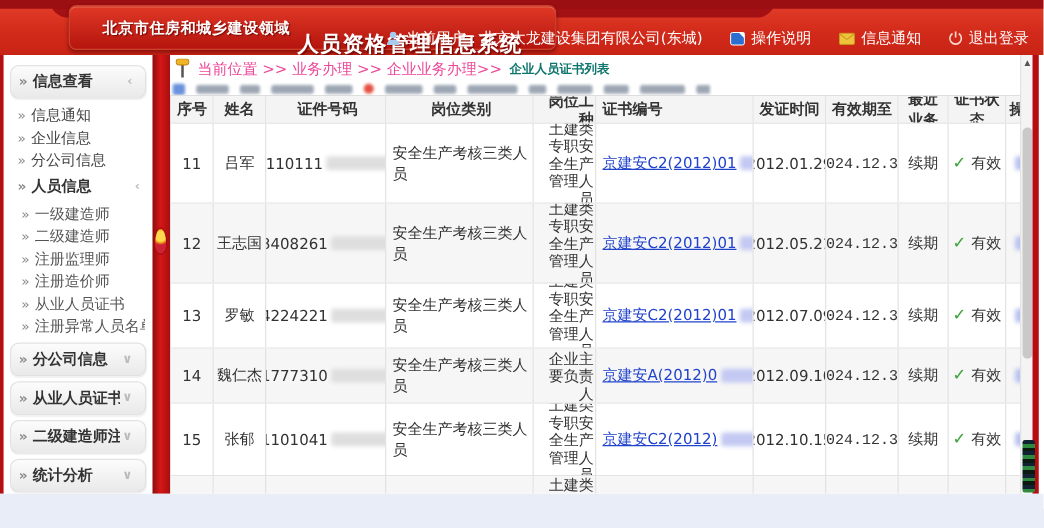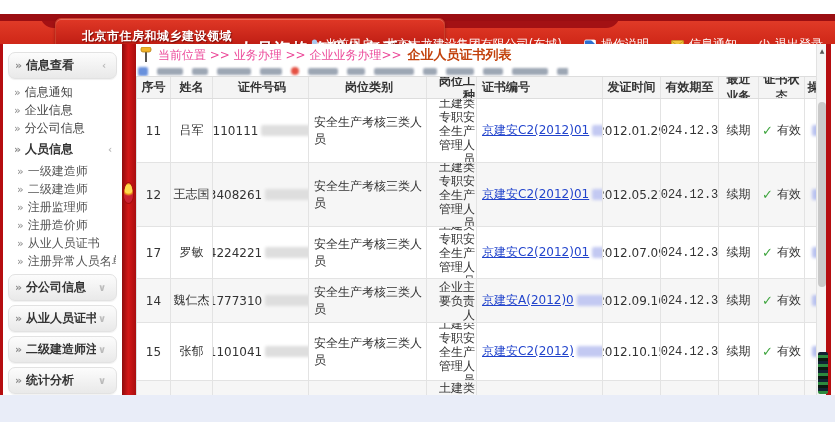--- a/index.html
+++ b/index.html
@@ -1,21 +1,21 @@
 <!DOCTYPE html>
 <html><head>
 <meta charset="utf-8">
 <style>
   * { margin:0; padding:0; box-sizing:border-box; }
   html,body { background:#fff; }
   body { font-family:"DejaVu Sans","Liberation Sans",sans-serif; }
   .page { position:relative; width:835px; height:422px; overflow:hidden; background:#fff; }
 
   
-  .topbar { position:absolute; left:0; top:14px; width:835px; height:44px;
+  .topbar { position:absolute; left:0; top:0; width:835px; height:44px;
             background:linear-gradient(#e5402c,#d22a1a 60%,#c72315); overflow:hidden; }
   .topbar-dark { position:absolute; left:0; top:0; width:835px; height:7px; background:#9b0e12; }
   .banner-back { position:absolute; left:40px; top:0; width:580px; height:14px;
                  background:#a31114; border-radius:0 0 16px 16px; }
   .banner { position:absolute; left:55px; top:4px; height:36px; padding:0 26px;
             display:flex; align-items:center; gap:6px;
             background:linear-gradient(#e03826,#b5150e);
             border:1px solid #c9402c; border-radius:6px;
             box-shadow:0 2px 3px rgba(80,0,0,.45), inset 0 1px 0 rgba(255,255,255,.25); }
   .banner .t1 { color:#fff; font-weight:bold; font-size:12px; letter-spacing:.5px; text-shadow:1px 1px 1px #7a0a06; }
@@ -47,21 +47,21 @@
              background:linear-gradient(90deg,#8e0b0c,#d41717 45%,#a80e0f); }
   .tassel { position:absolute; left:1px; top:138px; width:11px; height:22px;
             background:radial-gradient(circle at 50% 30%,#ffd94d 0 4px,#f0a81e 5px,#c23 7px);
             border-radius:50% 50% 50% 50%/60% 60% 40% 40%; border:1px solid #a50d0d; }
 
   
   .content { position:absolute; left:136px; top:0; width:690px; height:351px; background:#fff; overflow:hidden; }
   .breadcrumb { height:18px; display:flex; align-items:center; gap:6px; padding-left:4px; margin-top:2px; }
   .bc-icon { display:inline-block; }
   .bc-path { color:#ec4899; font-size:12px; white-space:nowrap; }
-  .bc-current { color:#c2410c; font-size:13px; font-weight:bold; white-space:nowrap; }
+  .bc-current { color:#0f766e; font-size:10px; font-weight:bold; white-space:nowrap; }
 
   .censor { height:12px; margin:1px 0 1px 2px; width:430px; display:flex; align-items:center; gap:9px;
             filter:blur(1.2px); opacity:.85; overflow:hidden; }
   .censor .dash { height:7px; background:#8d98a8; border-radius:2px; flex:0 0 auto; }
   .censor .dash.blue { background:#4f7ed6; height:9px; }
   .censor .dash.red  { background:#e03222; width:8px; height:8px; border-radius:50%; }
 
   
   .tablewrap { position:absolute; left:0; top:32px; width:680px; height:319px; overflow:hidden;
                border-top:1px solid #ddd; border-left:1px solid #ddd; }
@@ -308,21 +308,21 @@
               <div class="cell c9">续期</div>
               <div class="cell c10">
                 <div class="check">✓</div>
                 <span>有效</span>
               </div>
               <div class="cell c11">
                 <div class="blob sliver"></div>
               </div>
             </div>
             <div class="t-row">
-              <div class="cell c1">17</div>
+              <div class="cell c1">13</div>
               <div class="cell c2">罗敏</div>
               <div class="cell c3">
                 <span>4224221</span>
                 <div class="blob"></div>
               </div>
               <div class="cell c4">安全生产考核三类人员</div>
               <div class="cell c5">土建类专职安全生产管理人员</div>
               <div class="cell c6">
                 <div class="cert-link">
                   <span>京建安C2(2012)01</span>

